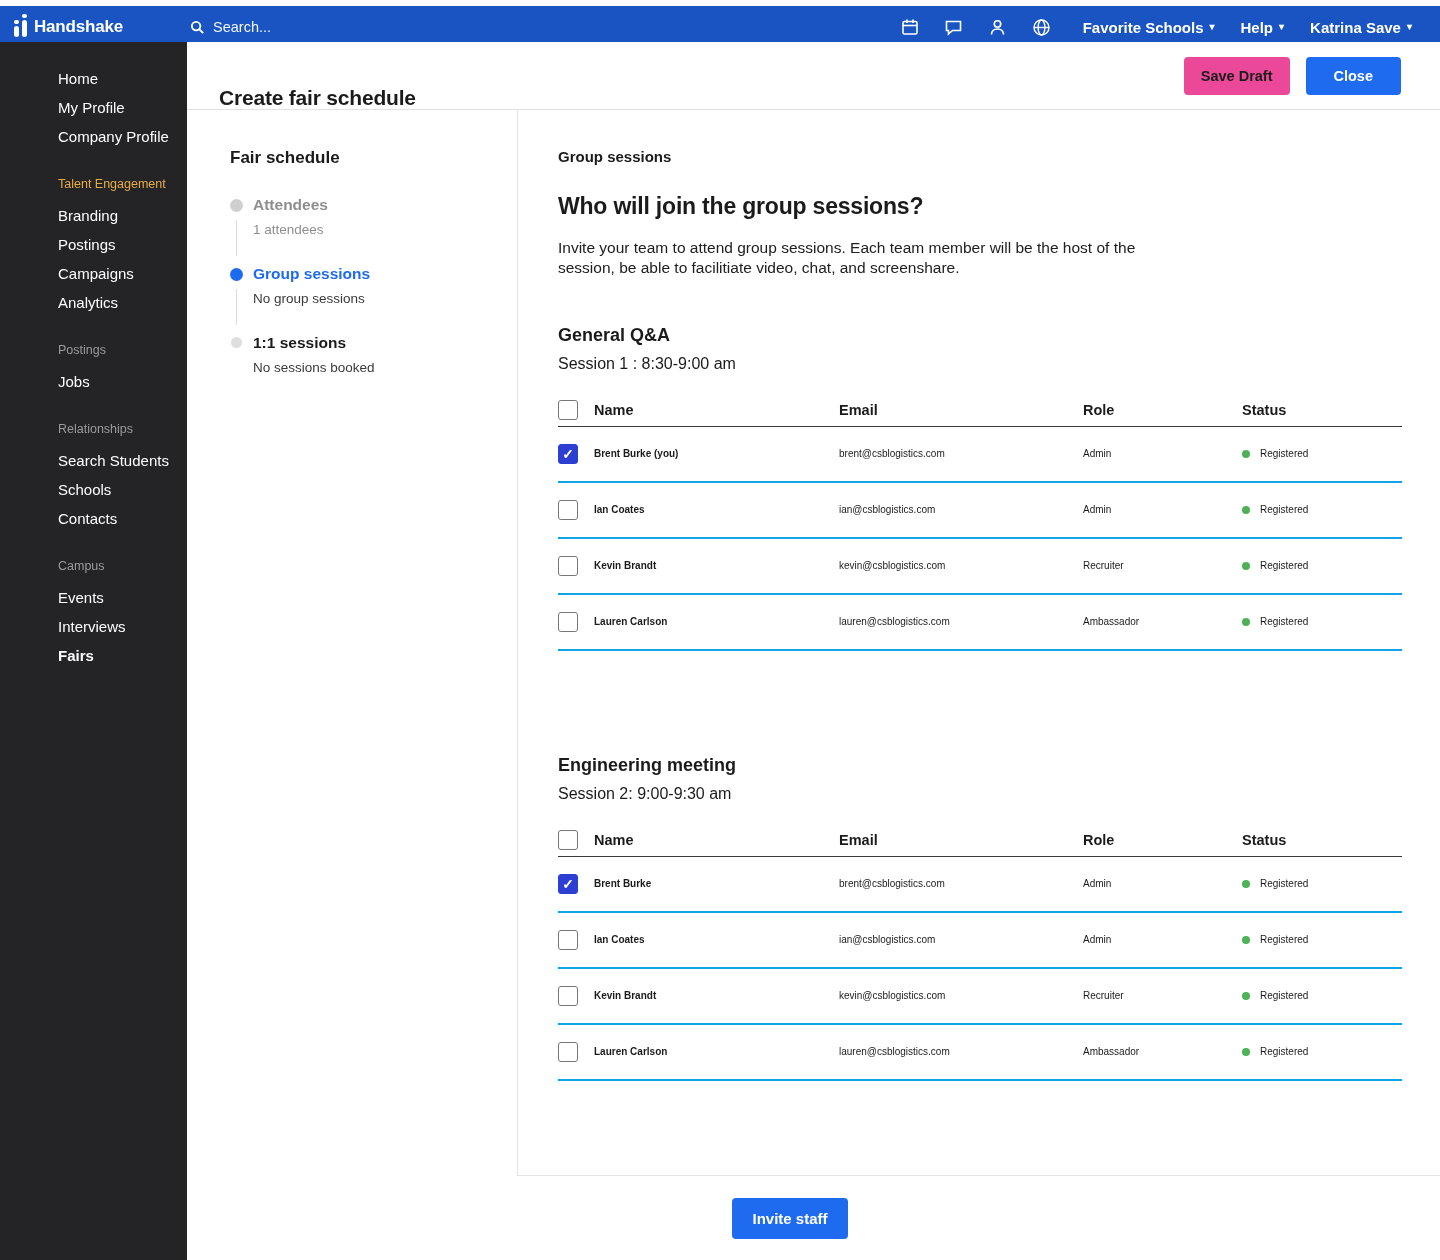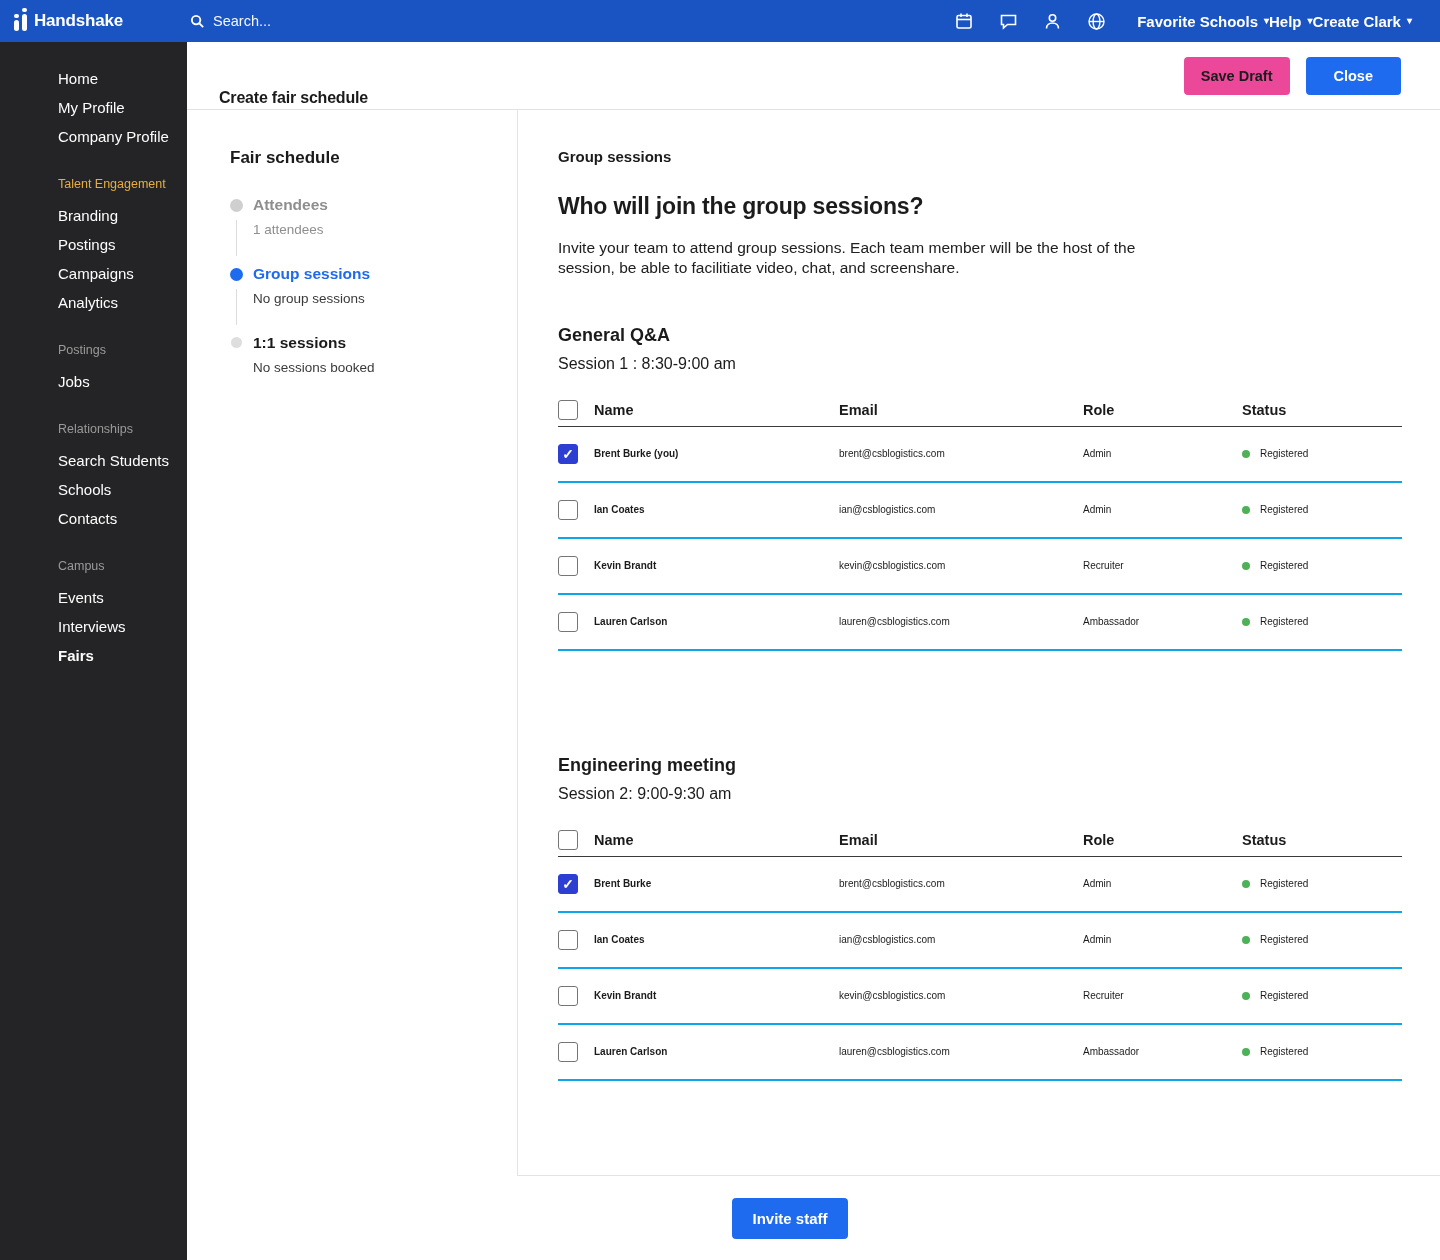--- a/index.html
+++ b/index.html
@@ -4,21 +4,21 @@
 <style>
   * { box-sizing: border-box; margin: 0; padding: 0; }
   html,body { width:1440px; height:1260px; }
   body {
     font-family: "Liberation Sans", sans-serif;
     background:#fff; color:#1b1b1b; overflow:hidden; position:relative;
   }
 
   
   .topbar {
-    position:absolute; top:0; left:0; width:1440px; height:42px;
+    position:absolute; top:6px; left:0; width:1440px; height:42px;
     background: var(--topbar-blue,#1a54c2); color:#fff;
     display:flex; align-items:center;
   }
   .brand { position:absolute; left:14px; top:0; height:42px; display:flex; align-items:center; gap:7px; cursor:pointer; }
   .brand-mark { display:flex; align-items:flex-end; gap:3px; height:20px; }
   .brand-mark .bar1, .brand-mark .bar2 { width:5px; border-radius:2.5px; background:#fff; position:relative; }
   .brand-mark .bar1 { height:11px; }
   .brand-mark .bar2 { height:17px; }
   .brand-mark .bar1::before, .brand-mark .bar2::before {
     content:""; position:absolute; top:-6px; left:0; width:5px; height:4px; border-radius:2px; background:#fff;
@@ -29,21 +29,21 @@
   .search svg { display:block; }
   .search input {
     background:transparent; border:none; outline:none; color:#86efac;
     font-family:"Liberation Sans",sans-serif; font-size:14.5px; width:420px;
   }
   .search input::placeholder { color:#fff; opacity:.95; }
 
   .topbar-right { position:absolute; right:28px; top:0; height:42px; display:flex; align-items:center; gap:22px; }
   .icon-btn { width:22px; height:22px; display:flex; align-items:center; justify-content:center; cursor:pointer; }
   .icon-btn svg { display:block; }
-  .top-nav { display:flex; align-items:center; margin-left:8px; }
+  .top-nav { display:flex; align-items:center; gap:26px; margin-left:8px; }
   .top-drop { display:flex; align-items:center; gap:6px; font-size:15px; font-weight:bold; cursor:pointer; white-space:nowrap; }
   .caret { font-size:10px; line-height:1; }
 
   
   .sidebar {
     position:absolute; top:42px; left:0; width:187px; height:1218px;
     background: var(--sidebar-bg,#242426); color:#fff; padding-top:22px;
   }
   .side-section { margin-top:0;margin-left:42px; }
   .side-section + .side-section { margin-top:26px; }
@@ -52,21 +52,21 @@
   .side-item { font-size:15px; color:#fdfdfd; padding:6px 16px; cursor:pointer; }
   .side-item.active { font-weight:bold; }
 
   
   .main { position:absolute; top:42px; left:187px; width:1253px; height:1218px; background:#fff; }
 
   .page-header {
     height:68px; border-bottom:1px solid #e2e2e2;
     display:flex; align-items:center; padding:0 39px 0 32px;
   }
-  .page-title { font-size:16px; font-weight:bold; letter-spacing:-0.2px;margin-top:44px; }
+  .page-title { font-size:21px; font-weight:bold; letter-spacing:-0.2px;margin-top:44px; }
   .header-actions { margin-left:auto; display:flex; align-items:center; gap:16px; }
   .btn { border:none; border-radius:4px; font-family:"Liberation Sans",sans-serif; font-size:14.5px; font-weight:bold; cursor:pointer; }
   .btn-light { background:#ec4899; color:#1b1b1b; padding:11px 17px; }
   .btn-primary { background: var(--accent-blue,#1f6bf0); color:#fff; padding:11px 28px; }
 
   .content { display:flex; height:1066px; }
 
   
   .stepper-col { width:330px; padding:38px 0 0 43px; }
   .stepper-title { font-size:17px; font-weight:bold; margin-bottom:28px; }
@@ -167,21 +167,21 @@
     <span class="top-nav">
       <span class="top-drop">
         <span>Favorite Schools</span>
         <span class="caret">▾</span>
       </span>
       <span class="top-drop">
         <span>Help</span>
         <span class="caret">▾</span>
       </span>
       <span class="top-drop">
-        <span>Create Clark</span>
+        <span>Katrina Save</span>
         <span class="caret">▾</span>
       </span>
     </span>
   </div>
 </div>
 
 <div class="sidebar">
   <div class="side-section">
     <div class="side-item">Home</div>
     <div class="side-item">My Profile</div>

